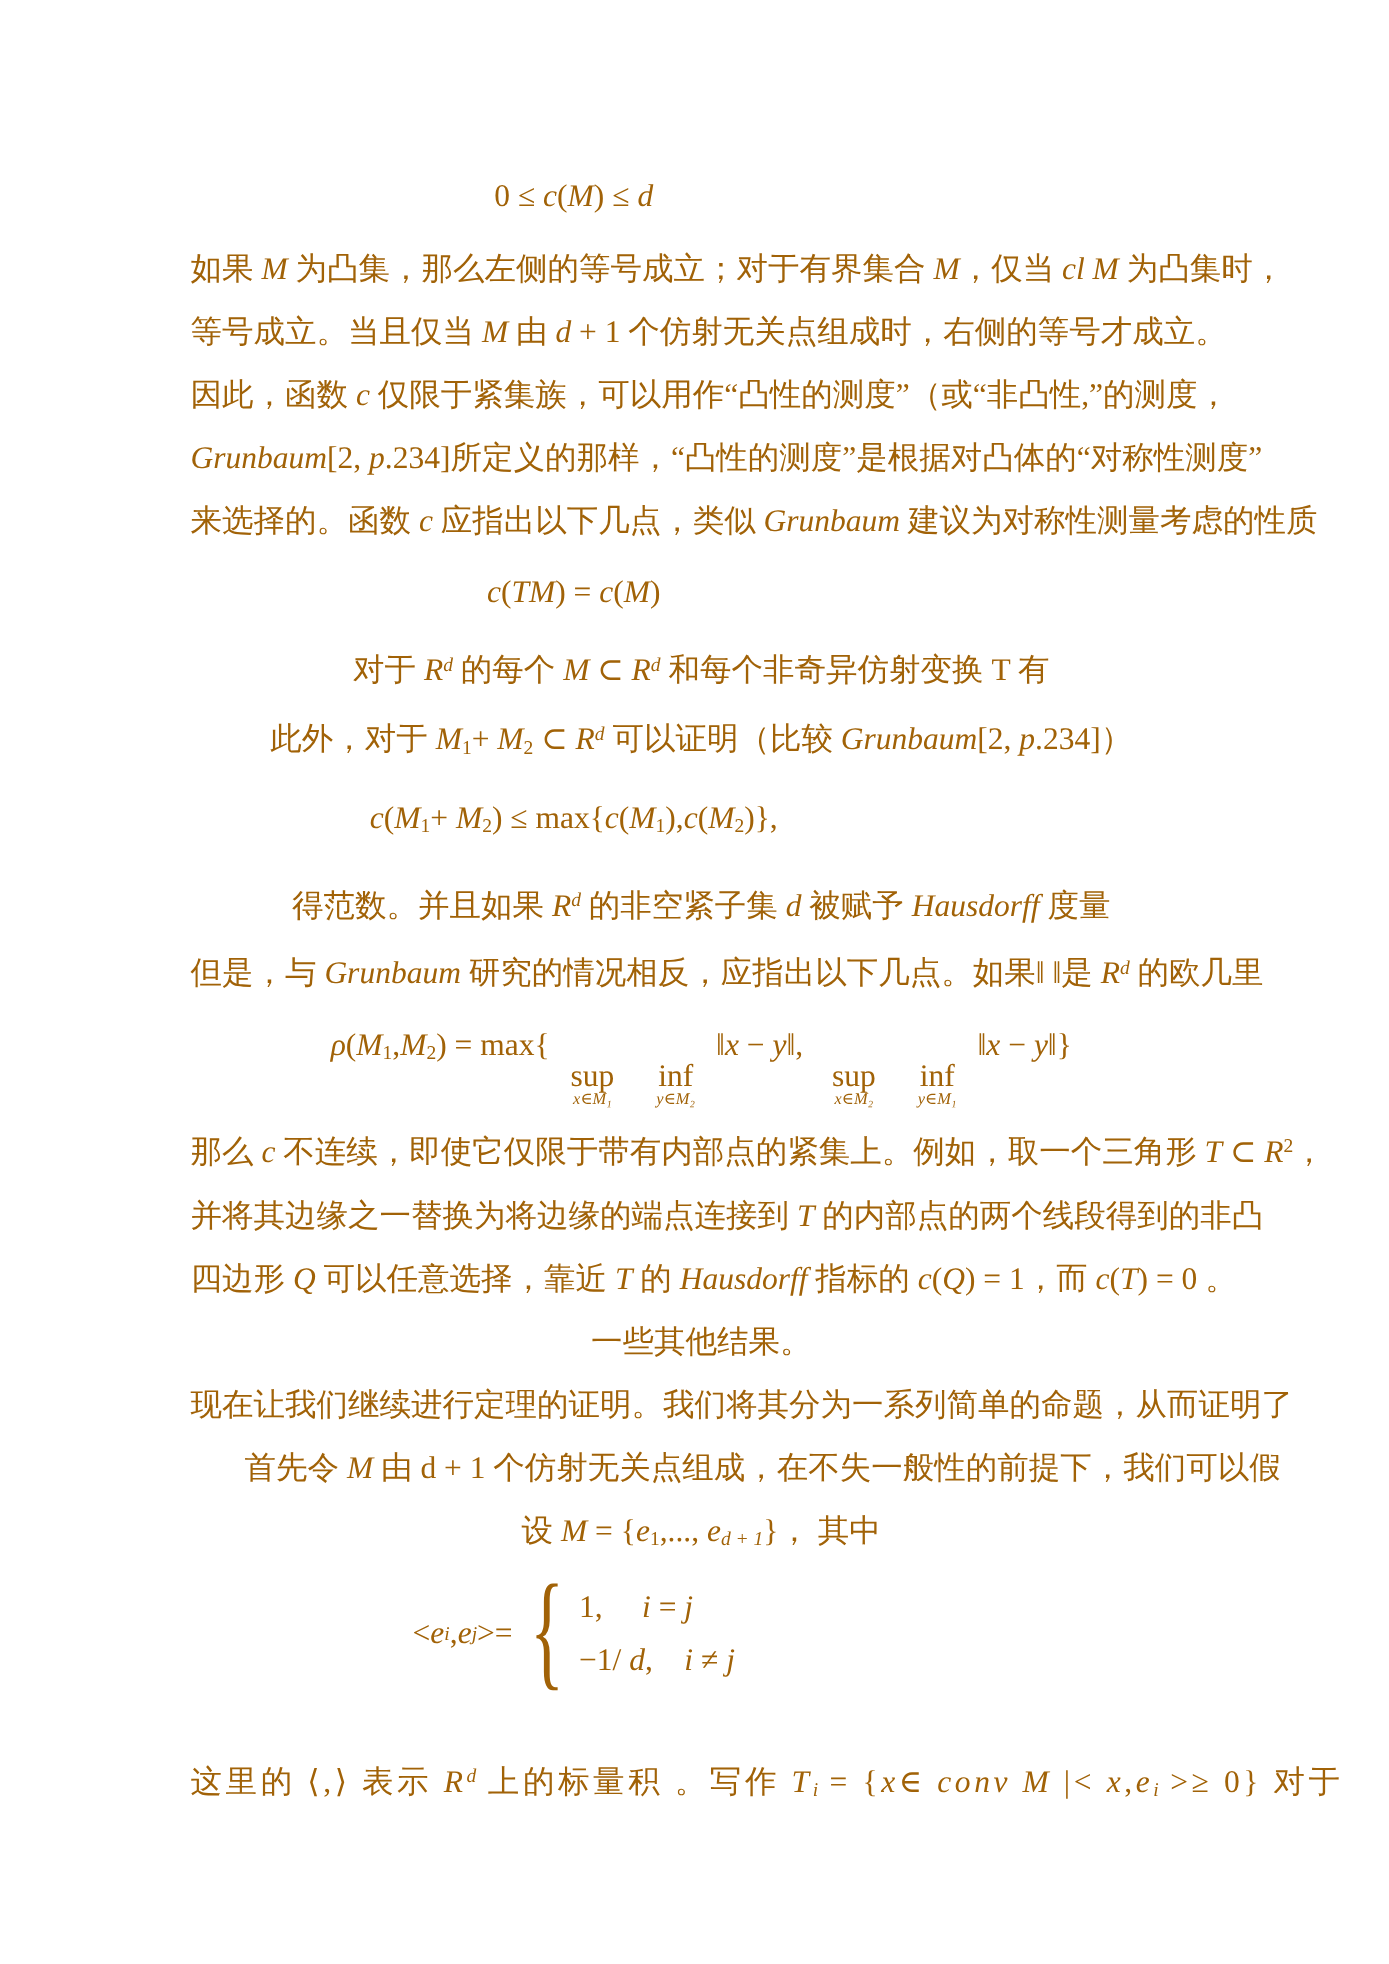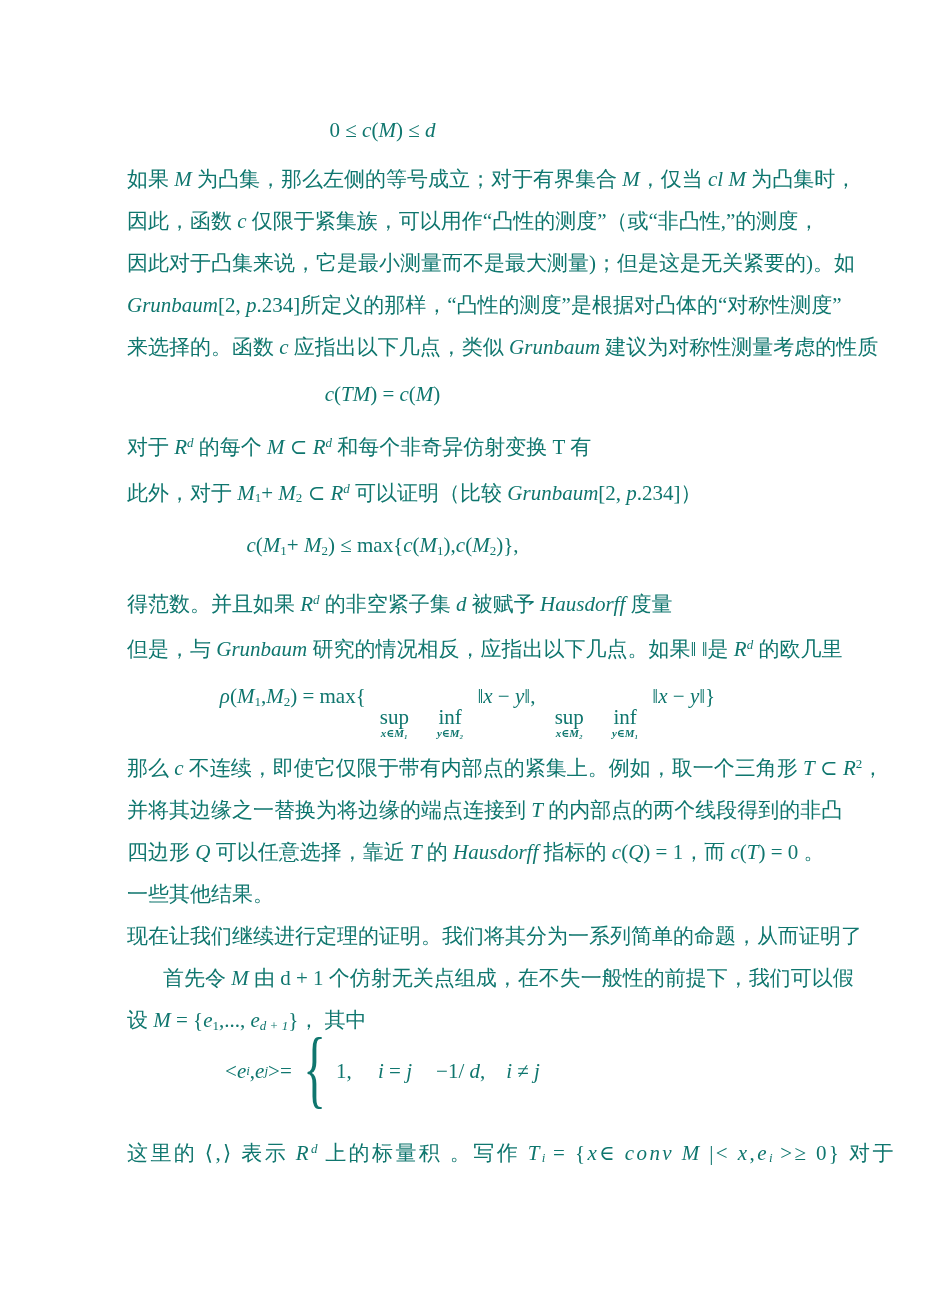--- a/index.html
+++ b/index.html
@@ -7,59 +7,59 @@
     width: 926px; height: 1309px;
     background: #ffffff;
     overflow: hidden;
   }
   .page {
     box-sizing: border-box;
     width: 926px; height: 1309px;
     padding: 104px 118px 0 127px;
     font-family: "Liberation Serif", "DejaVu Serif", serif;
     font-size: 21px;
-    color: #0f766e;
+    color: #a16207;
   }
   .line { line-height: 42px; white-space: nowrap; }
-  .line.body { text-align: left; }
+  .line.body { text-align: center; }
   .line.formula { text-align: center; line-height: 48px; margin: 2px 0 4px; }
   .line.formula.shift { padding-right: 170px; }
   .line.indent { padding-left: 36px; }
   .line.spread { letter-spacing: 2.4px; }
   .it { font-style: italic; }
   .sub { font-size: 0.62em; vertical-align: -0.22em; letter-spacing: 0; }
   .sup { font-size: 0.62em; vertical-align: 0.5em; letter-spacing: 0; }
   .stack {
     display: inline-flex; flex-direction: column; align-items: center;
     vertical-align: -1.0em; line-height: 1.02; margin: 0 14px;
   }
   .stack-top { font-size: 1em; }
-  .stack-under { font-size: 0.52em; font-style: italic; font-weight: bold; }
+  .stack-under { font-size: 0.52em; font-style: italic; }
   .line.cases {
     display: flex; align-items: center; justify-content: center;
     line-height: 1.2; margin: 12px 0 44px; white-space: nowrap;
   }
   .line.cases.shift { padding-right: 170px; }
   .cases-pre { display: inline-flex; align-items: center; }
   .brace {
     font-size: 86px; line-height: 0; font-weight: 300;
     transform: scaleX(0.55); margin: 0 1px 6px 2px;
     font-family: "Liberation Serif", serif;
   }
-  .cases-rows { display: inline-flex; flex-direction: row; gap: 24px; text-align: left; }
+  .cases-rows { display: inline-flex; flex-direction: column; gap: 10px; text-align: left; }
   .cases-row { display: block; }
 </style>
 </head>
 <body>
 
 <div class="page" id="doc">
     <div class="line formula shift"><span>0 ≤ </span><span class="it">c</span><span>(</span><span class="it">M</span><span>) ≤ </span><span class="it">d</span></div>
     <div class="line body"><span>如果 </span><span class="it">M</span><span> 为凸集，那么左侧的等号成立；对于有界集合 </span><span class="it">M</span><span>，仅当 </span><span class="it">cl M</span><span> 为凸集时，</span></div>
+    <div class="line body"><span>等号成立。当且仅当 </span><span class="it">M</span><span> 由 </span><span class="it">d</span><span> + 1 个仿射无关点组成时，右侧的等号才成立。</span></div>
     <div class="line body"><span>因此，函数 </span><span class="it">c</span><span> 仅限于紧集族，可以用作“凸性的测度”（或“非凸性,”的测度，</span></div>
-    <div class="line body"><span>因此对于凸集来说，它是最小测量而不是最大测量)；但是这是无关紧要的)。如</span></div>
     <div class="line body"><span class="it">Grunbaum</span><span>[2, </span><span class="it">p</span><span>.234]所定义的那样，“凸性的测度”是根据对凸体的“对称性测度”</span></div>
     <div class="line body"><span>来选择的。函数 </span><span class="it">c</span><span> 应指出以下几点，类似 </span><span class="it">Grunbaum</span><span> 建议为对称性测量考虑的性质</span></div>
     <div class="line formula shift"><span class="it">c</span><span>(</span><span class="it">TM</span><span>) = </span><span class="it">c</span><span>(</span><span class="it">M</span><span>)</span></div>
     <div class="line body"><span>对于 </span><span class="it">R</span><span class="it sup">d</span><span> 的每个 </span><span class="it">M</span><span> ⊂ </span><span class="it">R</span><span class="it sup">d</span><span> 和每个非奇异仿射变换 T 有</span></div>
     <div class="line body"><span>此外，对于 </span><span class="it">M</span><span class="sub">1</span><span>+ </span><span class="it">M</span><span class="sub">2</span><span> ⊂ </span><span class="it">R</span><span class="it sup">d</span><span> 可以证明（比较 </span><span class="it">Grunbaum</span><span>[2, </span><span class="it">p</span><span>.234]）</span></div>
     <div class="line formula shift"><span class="it">c</span><span>(</span><span class="it">M</span><span class="sub">1</span><span>+ </span><span class="it">M</span><span class="sub">2</span><span>) ≤ max{</span><span class="it">c</span><span>(</span><span class="it">M</span><span class="sub">1</span><span>),</span><span class="it">c</span><span>(</span><span class="it">M</span><span class="sub">2</span><span>)},</span></div>
     <div class="line body"><span>得范数。并且如果 </span><span class="it">R</span><span class="it sup">d</span><span> 的非空紧子集 </span><span class="it">d</span><span> 被赋予 </span><span class="it">Hausdorff</span><span> 度量</span></div>
     <div class="line body"><span>但是，与 </span><span class="it">Grunbaum</span><span> 研究的情况相反，应指出以下几点。如果</span><span>‖ ‖</span><span>是 </span><span class="it">R</span><span class="it sup">d</span><span> 的欧几里</span></div>
     <div class="line formula"><span class="it">ρ</span><span>(</span><span class="it">M</span><span class="sub">1</span><span>,</span><span class="it">M</span><span class="sub">2</span><span>) = max{</span><span class="stack">
         <span class="stack-top">sup</span>

